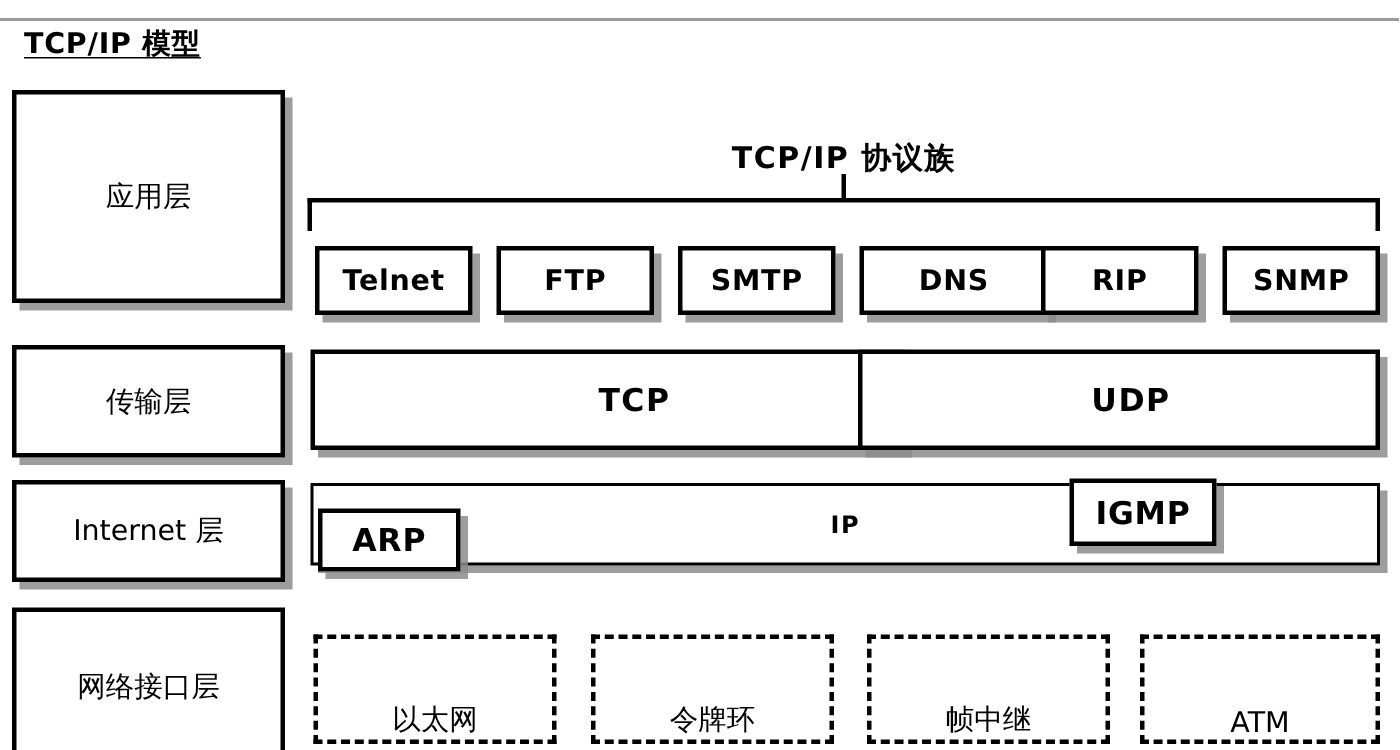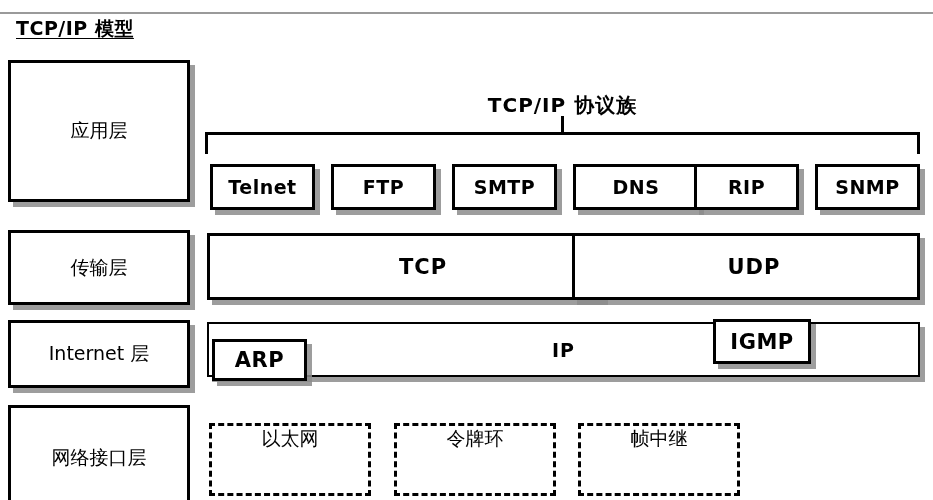--- a/index.html
+++ b/index.html
@@ -59,31 +59,31 @@
   .proto-chip {
     font-size: 19px;
     font-weight: bold;
     letter-spacing: 0.5px;
   }
 
   
   .transport-box { font-size: 21px; font-weight: bold; letter-spacing: 1px; }
 
   
-  .ip-box { font-size: 19px; font-weight: bold; letter-spacing: 1px; }
+  .ip-box { font-size: 16px; font-weight: bold; letter-spacing: 1px; }
   .small-proto { font-size: 21px; font-weight: bold; letter-spacing: 0.5px; }
 
   
   .dashed-box {
     position: absolute;
     box-sizing: border-box;
     background: #ffffff;
     border: 3px dashed #000000;
     display: flex;
-    align-items: flex-start;
+    align-items: flex-end;
     justify-content: center;
     font-size: 19px;
     color: #000;
     white-space: nowrap;
   }
 
   
   #suite-label {
     position: absolute;
     left: 205px; top: 80px;
@@ -186,14 +186,17 @@
 
   <div class="dashed-box" style="left:209px; top:411px; width:162px; height:73px;">
     <span>以太网</span>
   </div>
   <div class="dashed-box" style="left:578px; top:411px; width:162px; height:73px;">
     <span>帧中继</span>
   </div>
   <div class="dashed-box" style="left:394px; top:411px; width:162px; height:73px;">
     <span>令牌环</span>
   </div>
+  <div class="dashed-box" style="left:760px; top:411px; width:160px; height:73px;">
+    <span>ATM</span>
+  </div>
 
 </div>
 
 </body></html>

